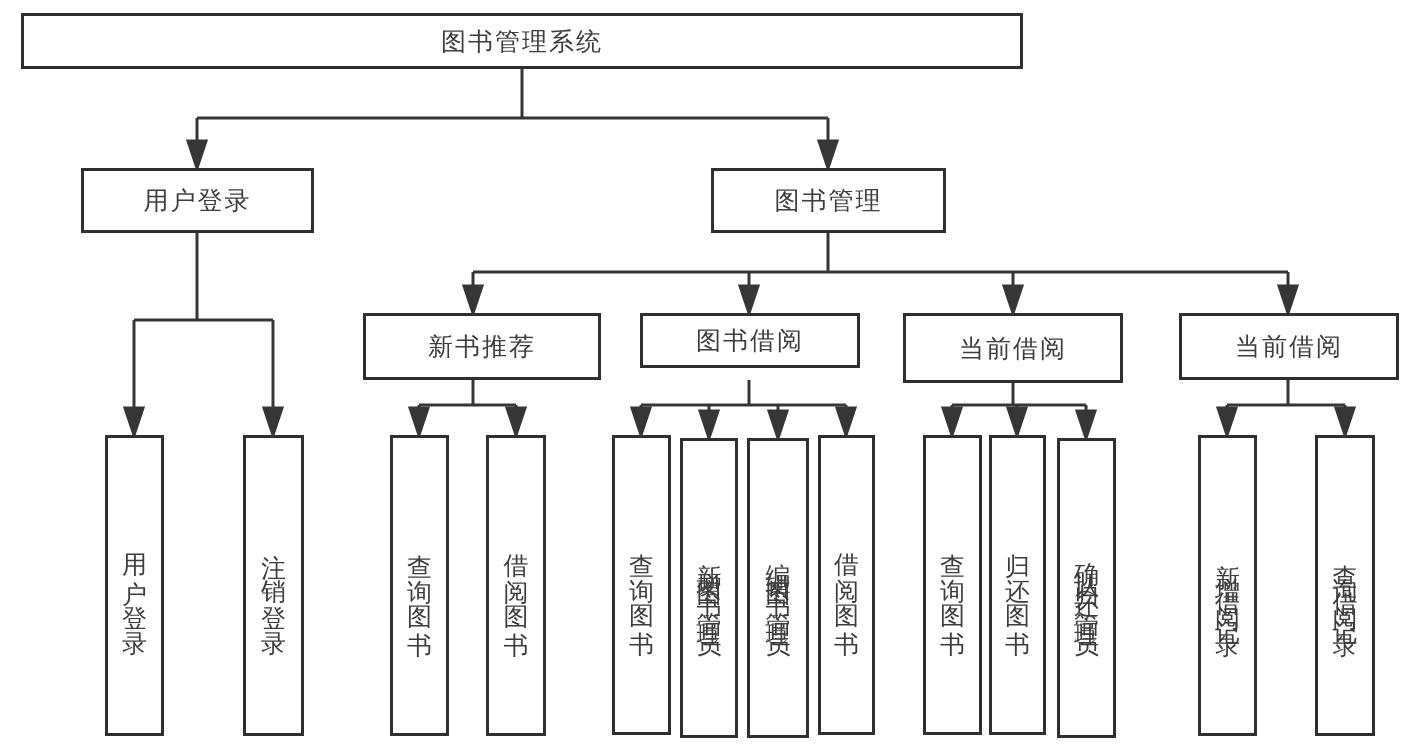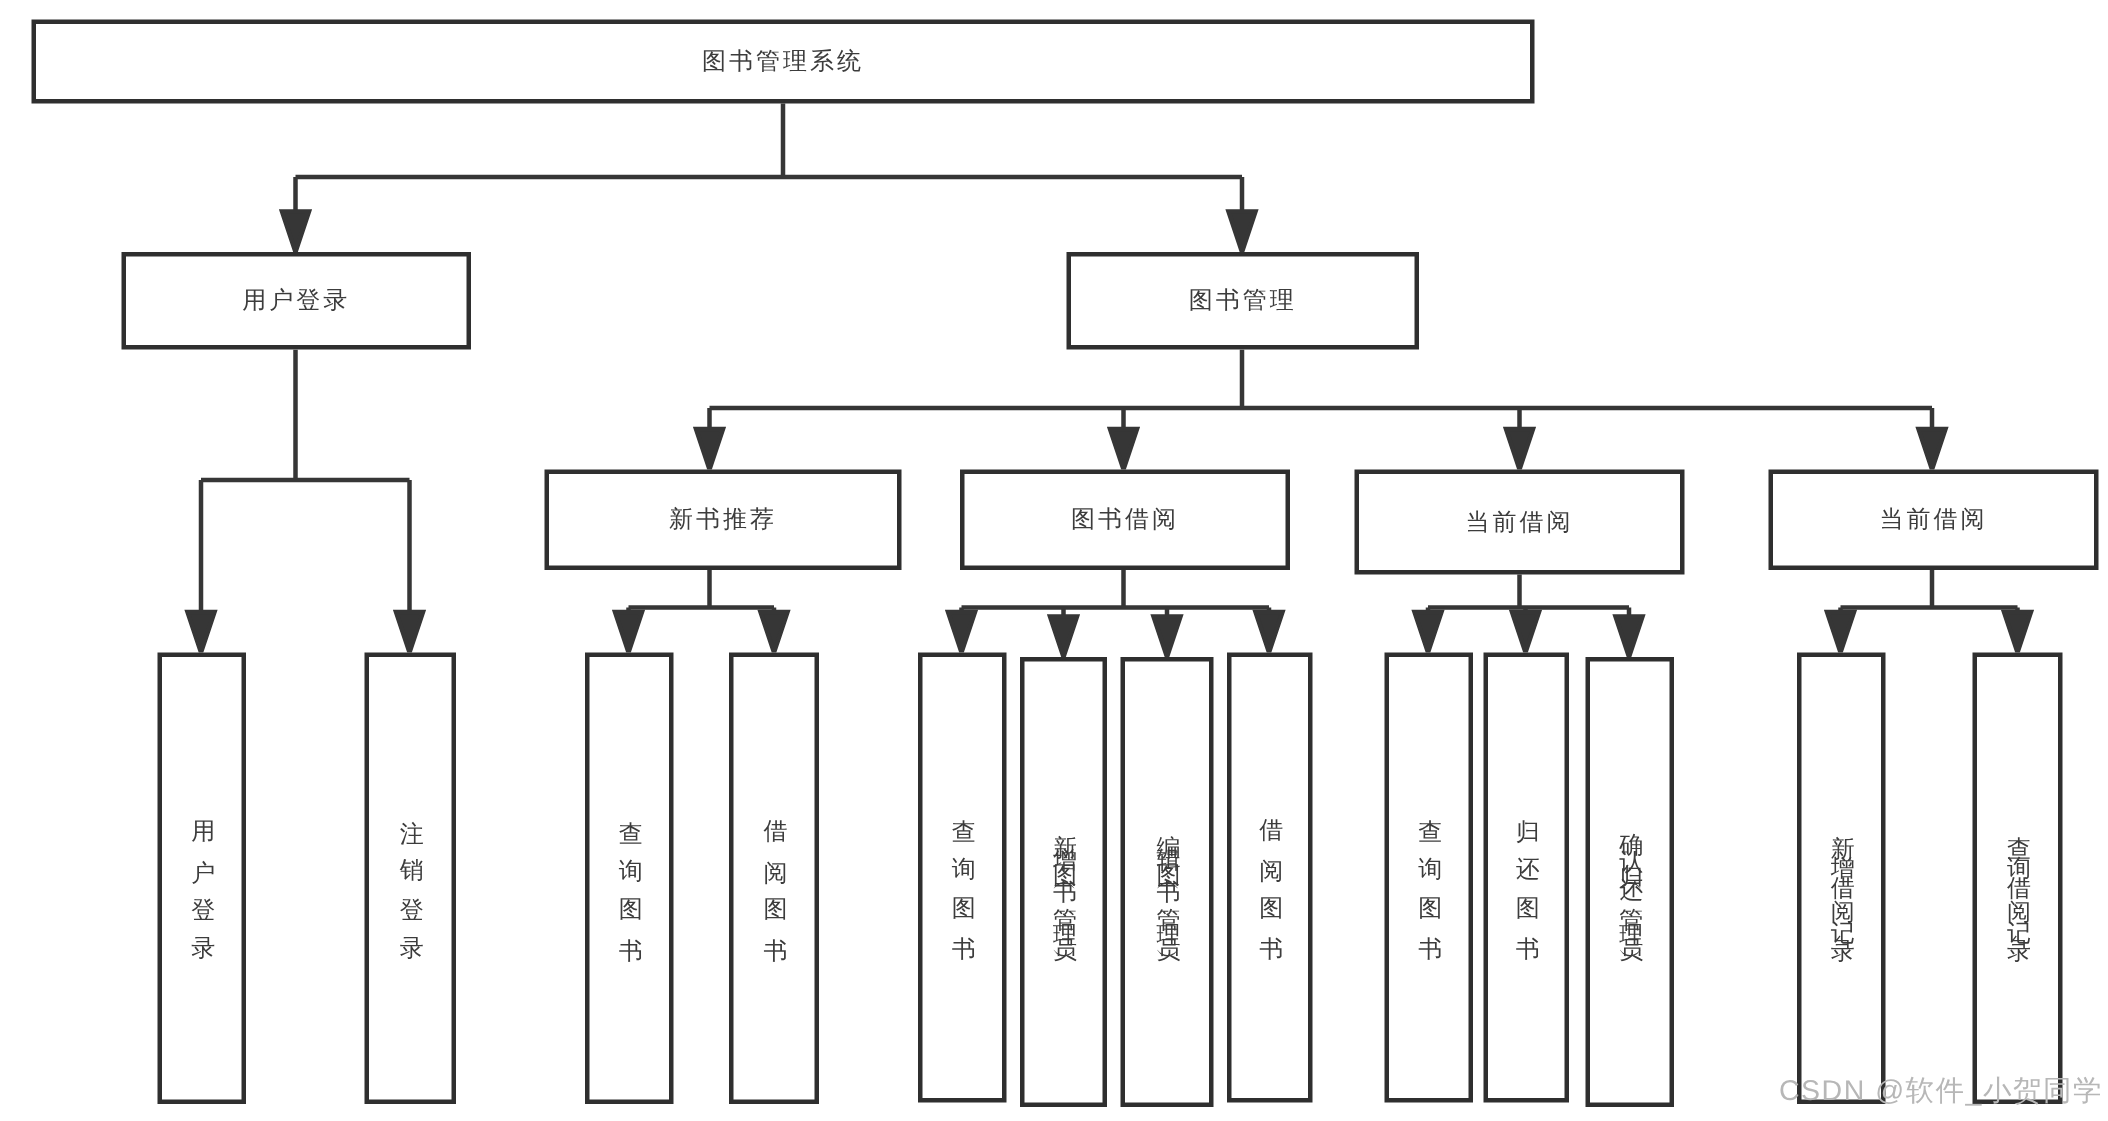--- a/index.html
+++ b/index.html
@@ -21,21 +21,21 @@
   }
 
   .node {
     position: absolute;
     background: #ffffff;
     border: 3px solid #2f2f2f;
     color: #3c3c3c;
     display: flex;
     align-items: center;
     justify-content: center;
-    font-size: 16px;
+    font-size: 25px;
   }
 
   .hnode span { letter-spacing: 2px; white-space: nowrap; }
 
   .vnode span {
     writing-mode: vertical-rl;
     text-orientation: mixed;
     line-height: 1;
     white-space: nowrap;
   }
@@ -110,21 +110,21 @@
   <div class="node hnode" style="left:81px;top:168px;width:233px;height:65px">
     <span>用户登录</span>
   </div>
   <div class="node hnode" style="left:711px;top:168px;width:235px;height:65px">
     <span>图书管理</span>
   </div>
 
   <div class="node hnode" style="left:363px;top:313px;width:238px;height:67px">
     <span>新书推荐</span>
   </div>
-  <div class="node hnode" style="left:640px;top:313px;width:220px;height:67px">
+  <div class="node hnode" style="left:640px;top:313px;width:220px;height:55px">
     <span>图书借阅</span>
   </div>
   <div class="node hnode" style="left:903px;top:313px;width:220px;height:70px">
     <span>当前借阅</span>
   </div>
   <div class="node hnode" style="left:1179px;top:313px;width:220px;height:67px">
     <span>当前借阅</span>
   </div>
 
   <div class="node vnode ls-lg" style="left:105px;top:435px;width:59px;height:301px">
@@ -164,15 +164,14 @@
     <span>确认归还（管理员）</span>
   </div>
 
   <div class="node vnode ls-md" style="left:1198px;top:435px;width:59px;height:301px">
     <span>新增借阅记录</span>
   </div>
   <div class="node vnode ls-md" style="left:1315px;top:435px;width:60px;height:301px">
     <span>查询借阅记录</span>
   </div>
 
-  <div class="watermark">CSDN @软件_小贺同学</div>
 
 </div>
 
 </body></html>

